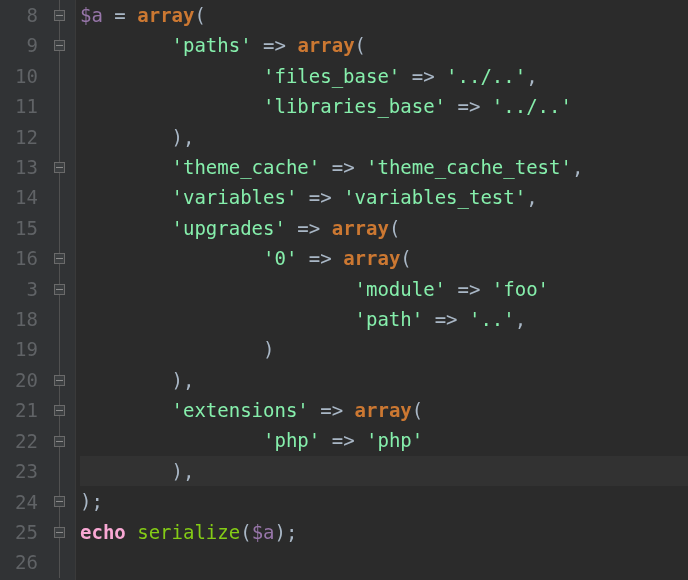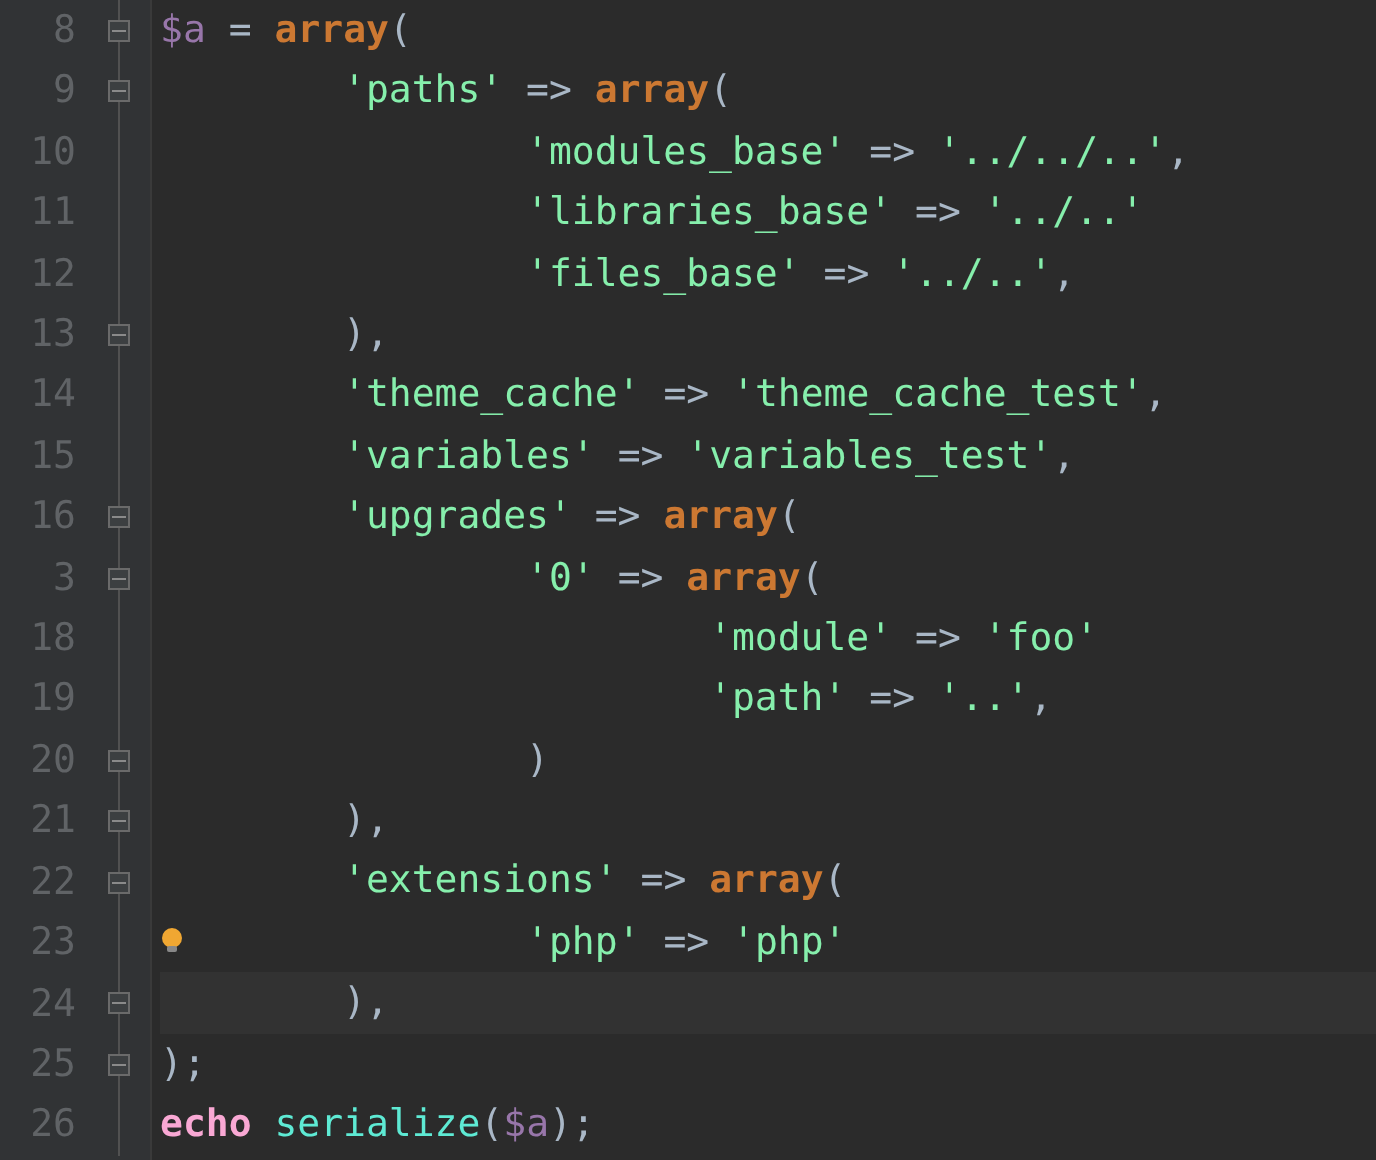--- a/index.html
+++ b/index.html
@@ -69,21 +69,21 @@
     flex: 1;
   }
   .line { white-space: pre; height: 30.4px; }
   .line.hl { background: #323232; }
   .t-punc   { color: #a9b7c6; }
   .t-var    { color: #9876aa; }
   .t-op     { color: #a9b7c6; }
   .t-func   { color: #cc7832; font-weight: bold; }
   .t-str    { color: #86efac; }
   .t-echo   { color: #f9a8d4; font-weight: bold; }
-  .t-ser    { color: #5eead4; margin-top: 48px; }
+  .t-ser    { color: #84cc16; margin-top: 48px; }
 </style>
 </head>
 <body>
 
 <div class="editor">
   <div class="gutter">
       <span>8</span>
       <span>9</span>
       <span>10</span>
       <span>11</span>
@@ -118,23 +118,22 @@
           <circle cx="8" cy="6" r="5" fill="#f0a732"></circle>
           <rect x="5.5" y="10" width="5" height="3" fill="#888" rx="1"></rect>
         </svg>
       </div>
       <div class="fold minus" style="top: 496.4px;"></div>
       <div class="fold minus" style="top: 526.8px;"></div>
     </div>
   <div class="code">
       <div class="line"><span class="t-punc"></span><span class="t-var">$a</span><span class="t-punc"> </span><span class="t-op">=</span><span class="t-punc"> </span><span class="t-func">array</span><span class="t-punc">(</span></div>
       <div class="line"><span class="t-punc">        </span><span class="t-str">'paths'</span><span class="t-punc"> </span><span class="t-op">=&gt;</span><span class="t-punc"> </span><span class="t-func">array</span><span class="t-punc">(</span></div>
-      <div class="line"><span class="t-punc">                </span><span class="t-str">'modules_base'</span><span class="t-punc"> </span><span class="t-op">=&gt;</span><span class="t-punc"> </span><span class="t-str">'../../..'</span><span class="t-punc">,</span></div>
+      <div class="line"><span class="t-punc">                </span><span class="t-str">'files_base'</span><span class="t-punc"> </span><span class="t-op">=&gt;</span><span class="t-punc"> </span><span class="t-str">'../..'</span><span class="t-punc">,</span></div>
       <div class="line"><span class="t-punc">                </span><span class="t-str">'libraries_base'</span><span class="t-punc"> </span><span class="t-op">=&gt;</span><span class="t-punc"> </span><span class="t-str">'../..'</span></div>
-      <div class="line"><span class="t-punc">                </span><span class="t-str">'files_base'</span><span class="t-punc"> </span><span class="t-op">=&gt;</span><span class="t-punc"> </span><span class="t-str">'../..'</span><span class="t-punc">,</span></div>
       <div class="line"><span class="t-punc">        </span><span class="t-punc">)</span><span class="t-punc">,</span></div>
       <div class="line"><span class="t-punc">        </span><span class="t-str">'theme_cache'</span><span class="t-punc"> </span><span class="t-op">=&gt;</span><span class="t-punc"> </span><span class="t-str">'theme_cache_test'</span><span class="t-punc">,</span></div>
       <div class="line"><span class="t-punc">        </span><span class="t-str">'variables'</span><span class="t-punc"> </span><span class="t-op">=&gt;</span><span class="t-punc"> </span><span class="t-str">'variables_test'</span><span class="t-punc">,</span></div>
       <div class="line"><span class="t-punc">        </span><span class="t-str">'upgrades'</span><span class="t-punc"> </span><span class="t-op">=&gt;</span><span class="t-punc"> </span><span class="t-func">array</span><span class="t-punc">(</span></div>
       <div class="line"><span class="t-punc">                </span><span class="t-str">'0'</span><span class="t-punc"> </span><span class="t-op">=&gt;</span><span class="t-punc"> </span><span class="t-func">array</span><span class="t-punc">(</span></div>
       <div class="line"><span class="t-punc">                        </span><span class="t-str">'module'</span><span class="t-punc"> </span><span class="t-op">=&gt;</span><span class="t-punc"> </span><span class="t-str">'foo'</span></div>
       <div class="line"><span class="t-punc">                        </span><span class="t-str">'path'</span><span class="t-punc"> </span><span class="t-op">=&gt;</span><span class="t-punc"> </span><span class="t-str">'..'</span><span class="t-punc">,</span></div>
       <div class="line"><span class="t-punc">                </span><span class="t-punc">)</span></div>
       <div class="line"><span class="t-punc">        </span><span class="t-punc">)</span><span class="t-punc">,</span></div>
       <div class="line"><span class="t-punc">        </span><span class="t-str">'extensions'</span><span class="t-punc"> </span><span class="t-op">=&gt;</span><span class="t-punc"> </span><span class="t-func">array</span><span class="t-punc">(</span></div>

